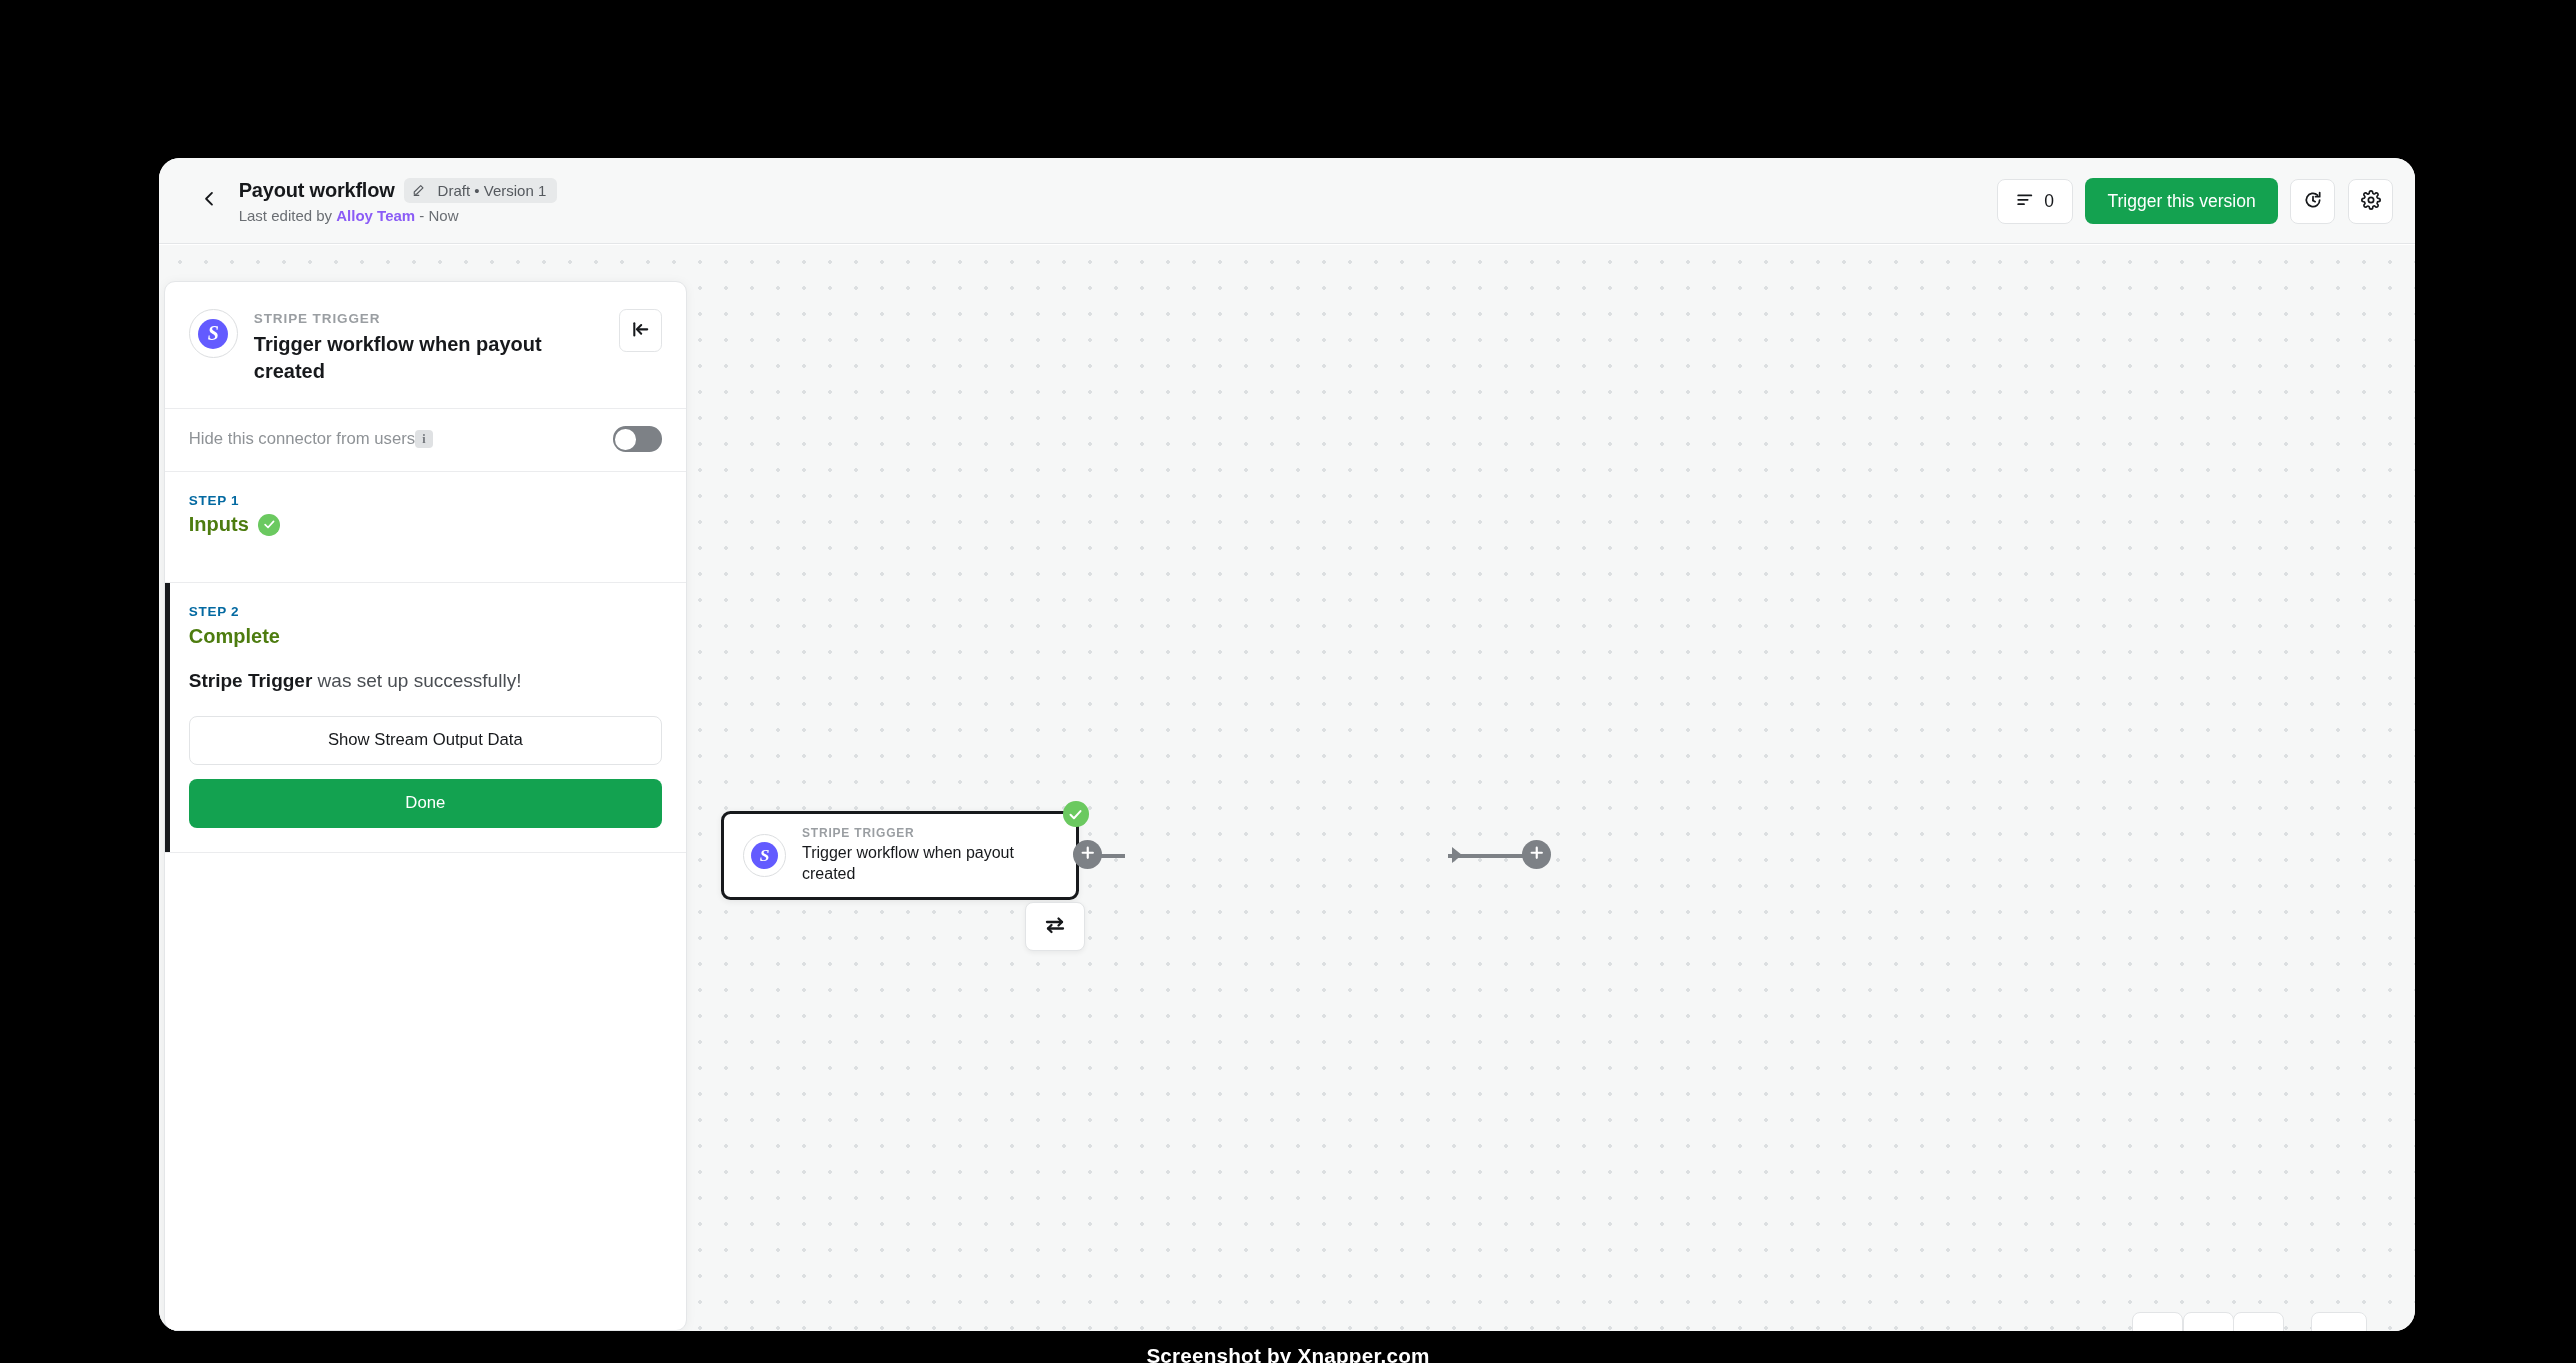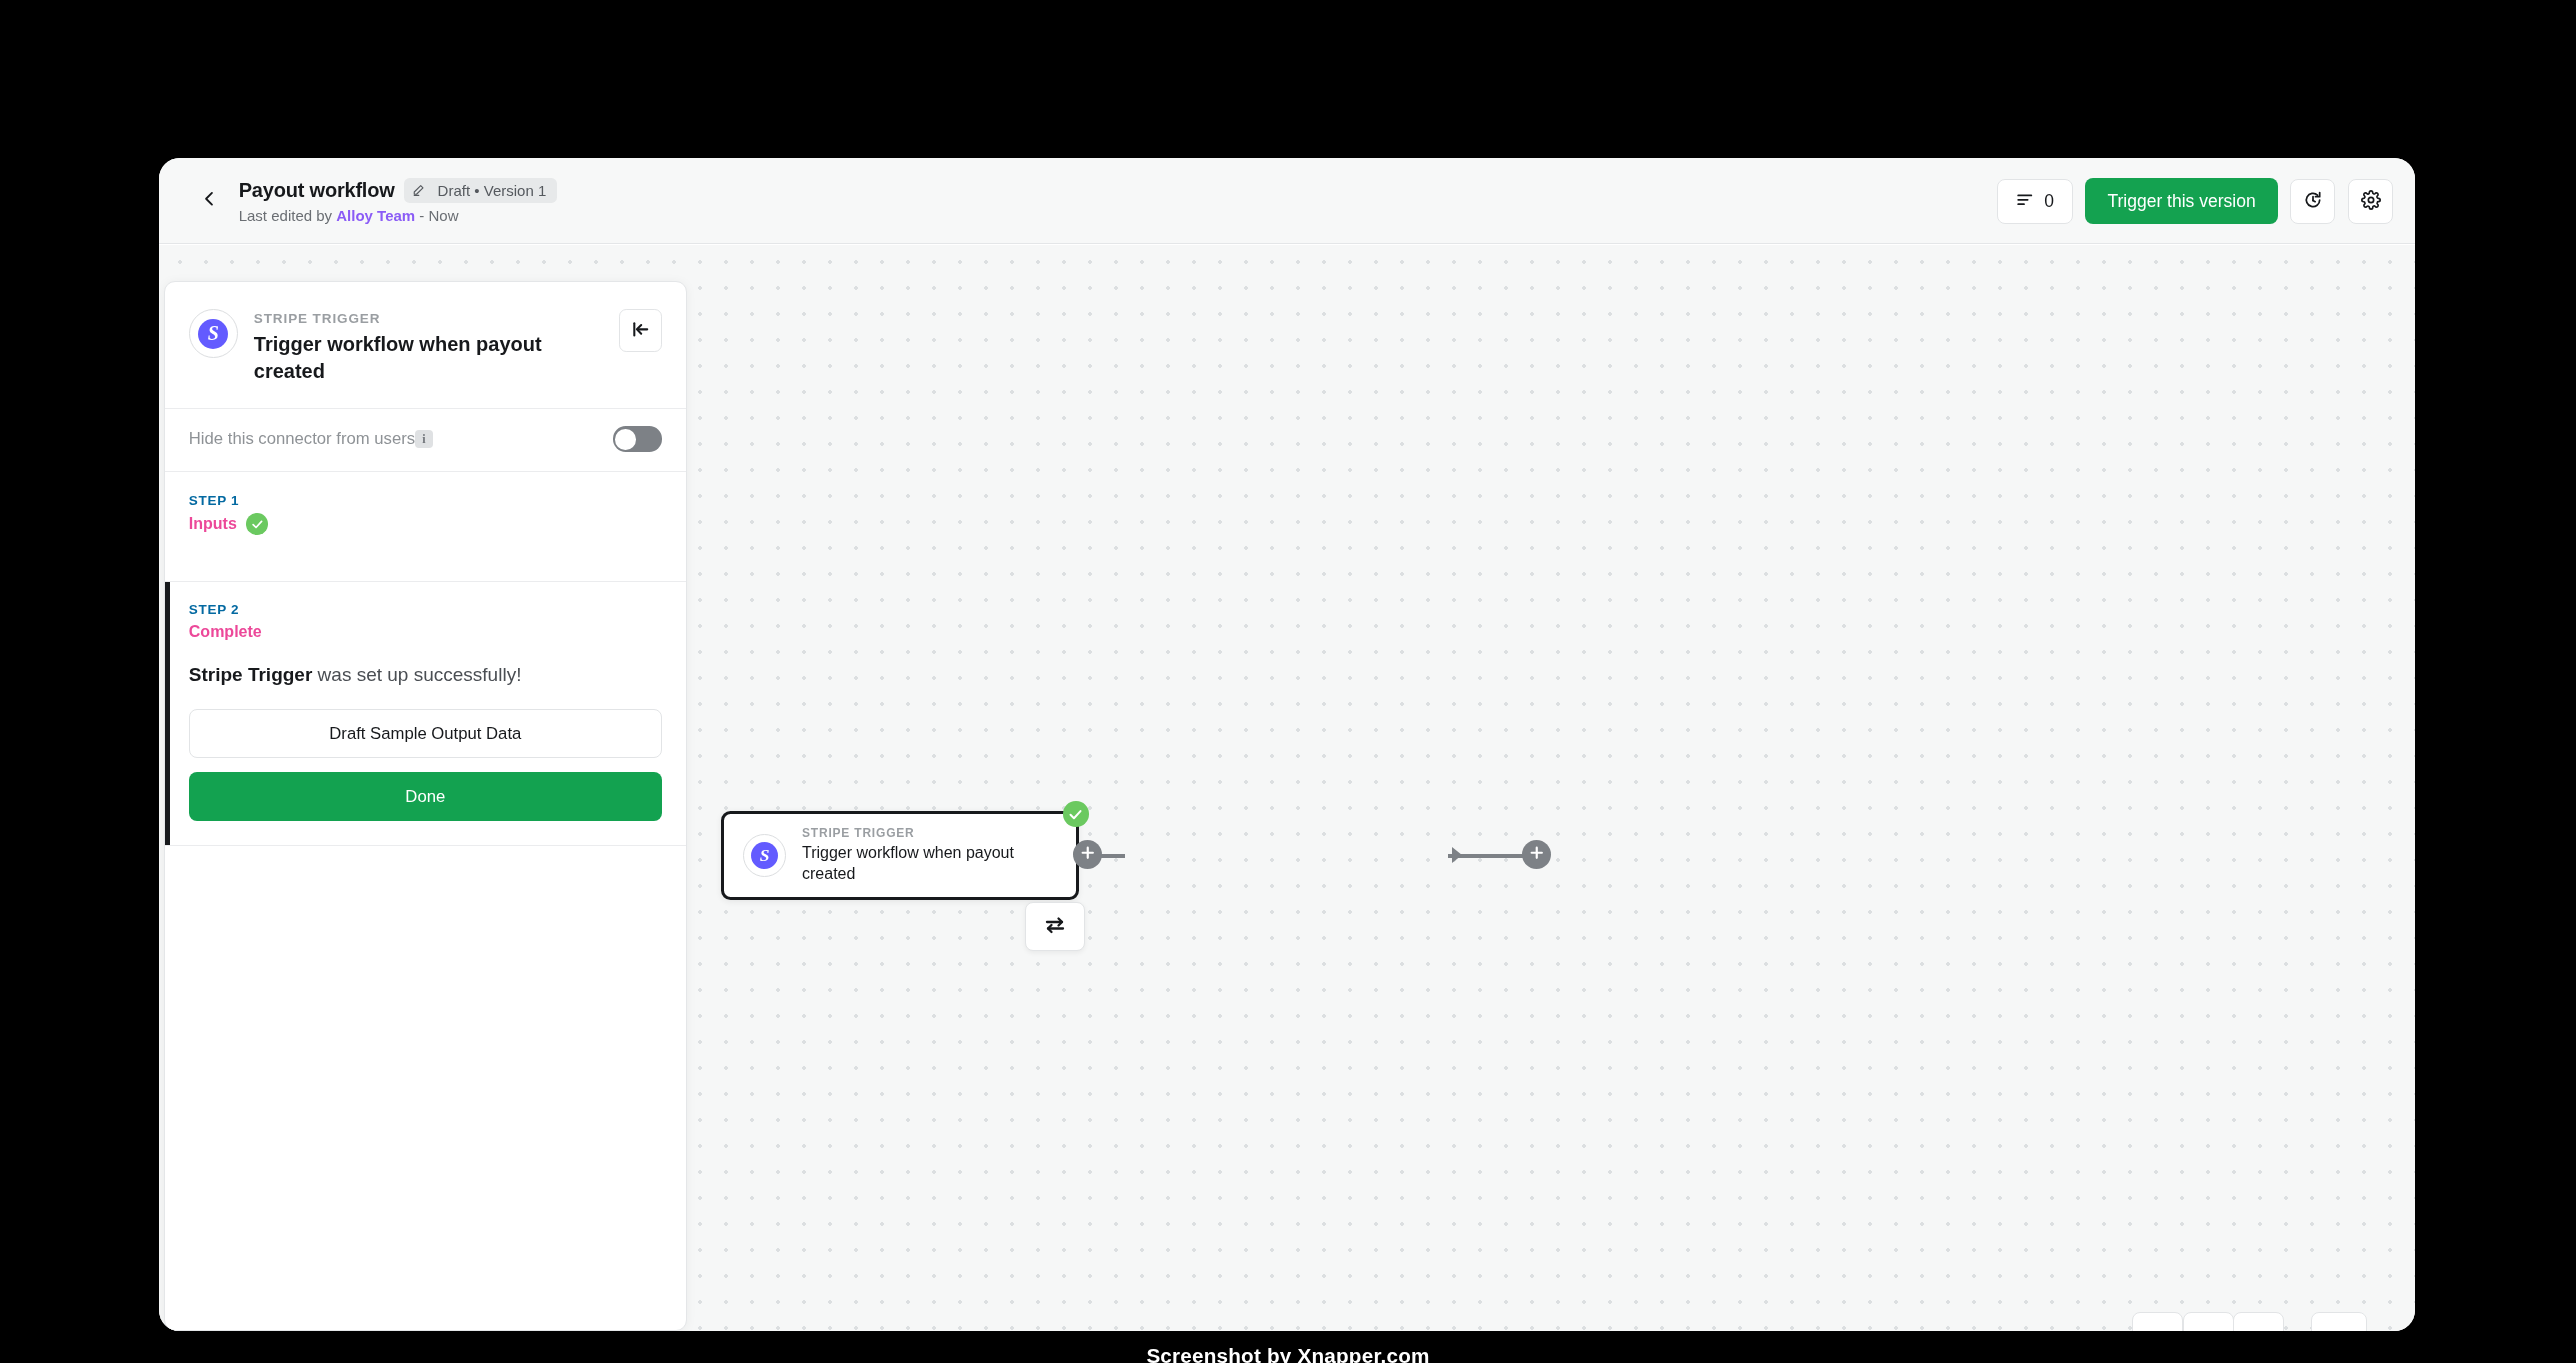--- a/index.html
+++ b/index.html
@@ -172,21 +172,21 @@
     content: ""; position: absolute; left: 0; top: 0;
     width: 5.6px; height: 100%; background: #17191c;
   }
   .step-eyebrow {
     font-size: 13.5px; font-weight: bold; letter-spacing: 0.7px;
     color: #0369a1; text-transform: uppercase;
   }
   .step-title-row {
     display: flex; align-items: center; gap: 9.5px; margin-top: 5.6px;
   }
-  .step-title { font-size: 16px; font-weight: bold; color: #ec4899; }
+  .step-title { font-size: 20px; font-weight: bold; color: #4d7c0f; }
   .check-badge {
     width: 21.5px; height: 21.5px; border-radius: 50%;
     background: #6bc960;
     display: flex; align-items: center; justify-content: center;
   }
   .check-badge svg { width: 12.7px; height: 12.7px; }
   .step-gap { height: 22px; }
   .success-line {
     font-size: 19px; color: #4a4e53; line-height: 1.4;
   }
@@ -421,21 +421,21 @@
 
       <div class="step active">
         <div class="step-eyebrow">STEP 2</div>
         <div class="step-title-row">
           <div class="step-title">Complete</div>
         </div>
         <div style="height:20.7px"></div>
         <div class="success-line">
           <b>Stripe Trigger</b><span> was set up successfully!</span>
         </div>
-        <button class="panel-btn" id="show-sample-btn">Draft Sample Output Data</button>
+        <button class="panel-btn" id="show-sample-btn">Show Stream Output Data</button>
         <button class="panel-btn" id="done-btn">Done</button>
       </div>
     </div>
 
     <div class="edge" style="left:918px; top:609px; width:38px;"></div>
     <div class="arrow-head" style="left:928px; top:602px;"></div>
 
     <div class="edge" style="left:937px; top:609px; width:29px;"></div>
     <div class="arrow-head" style="left:928px; top:602px;"></div>
 

